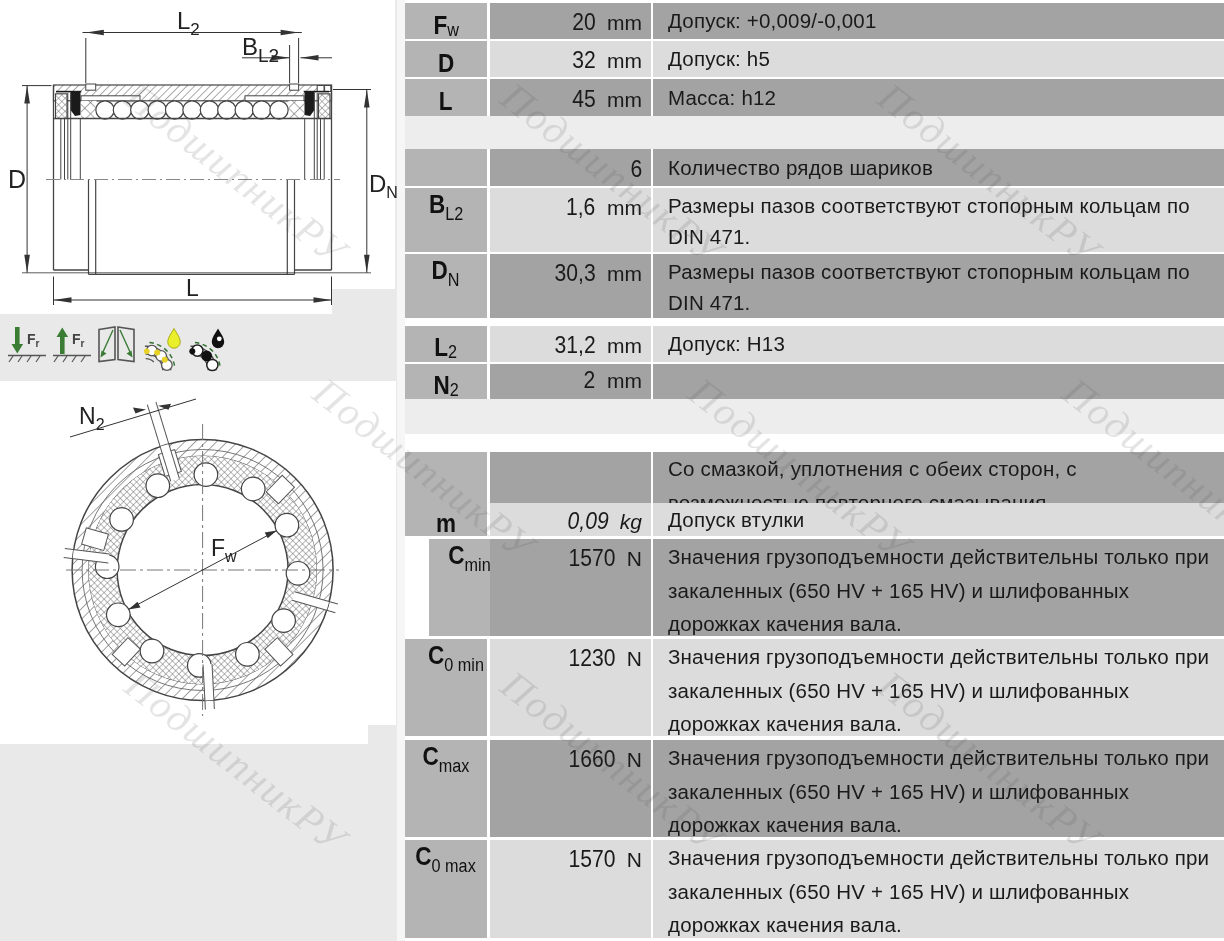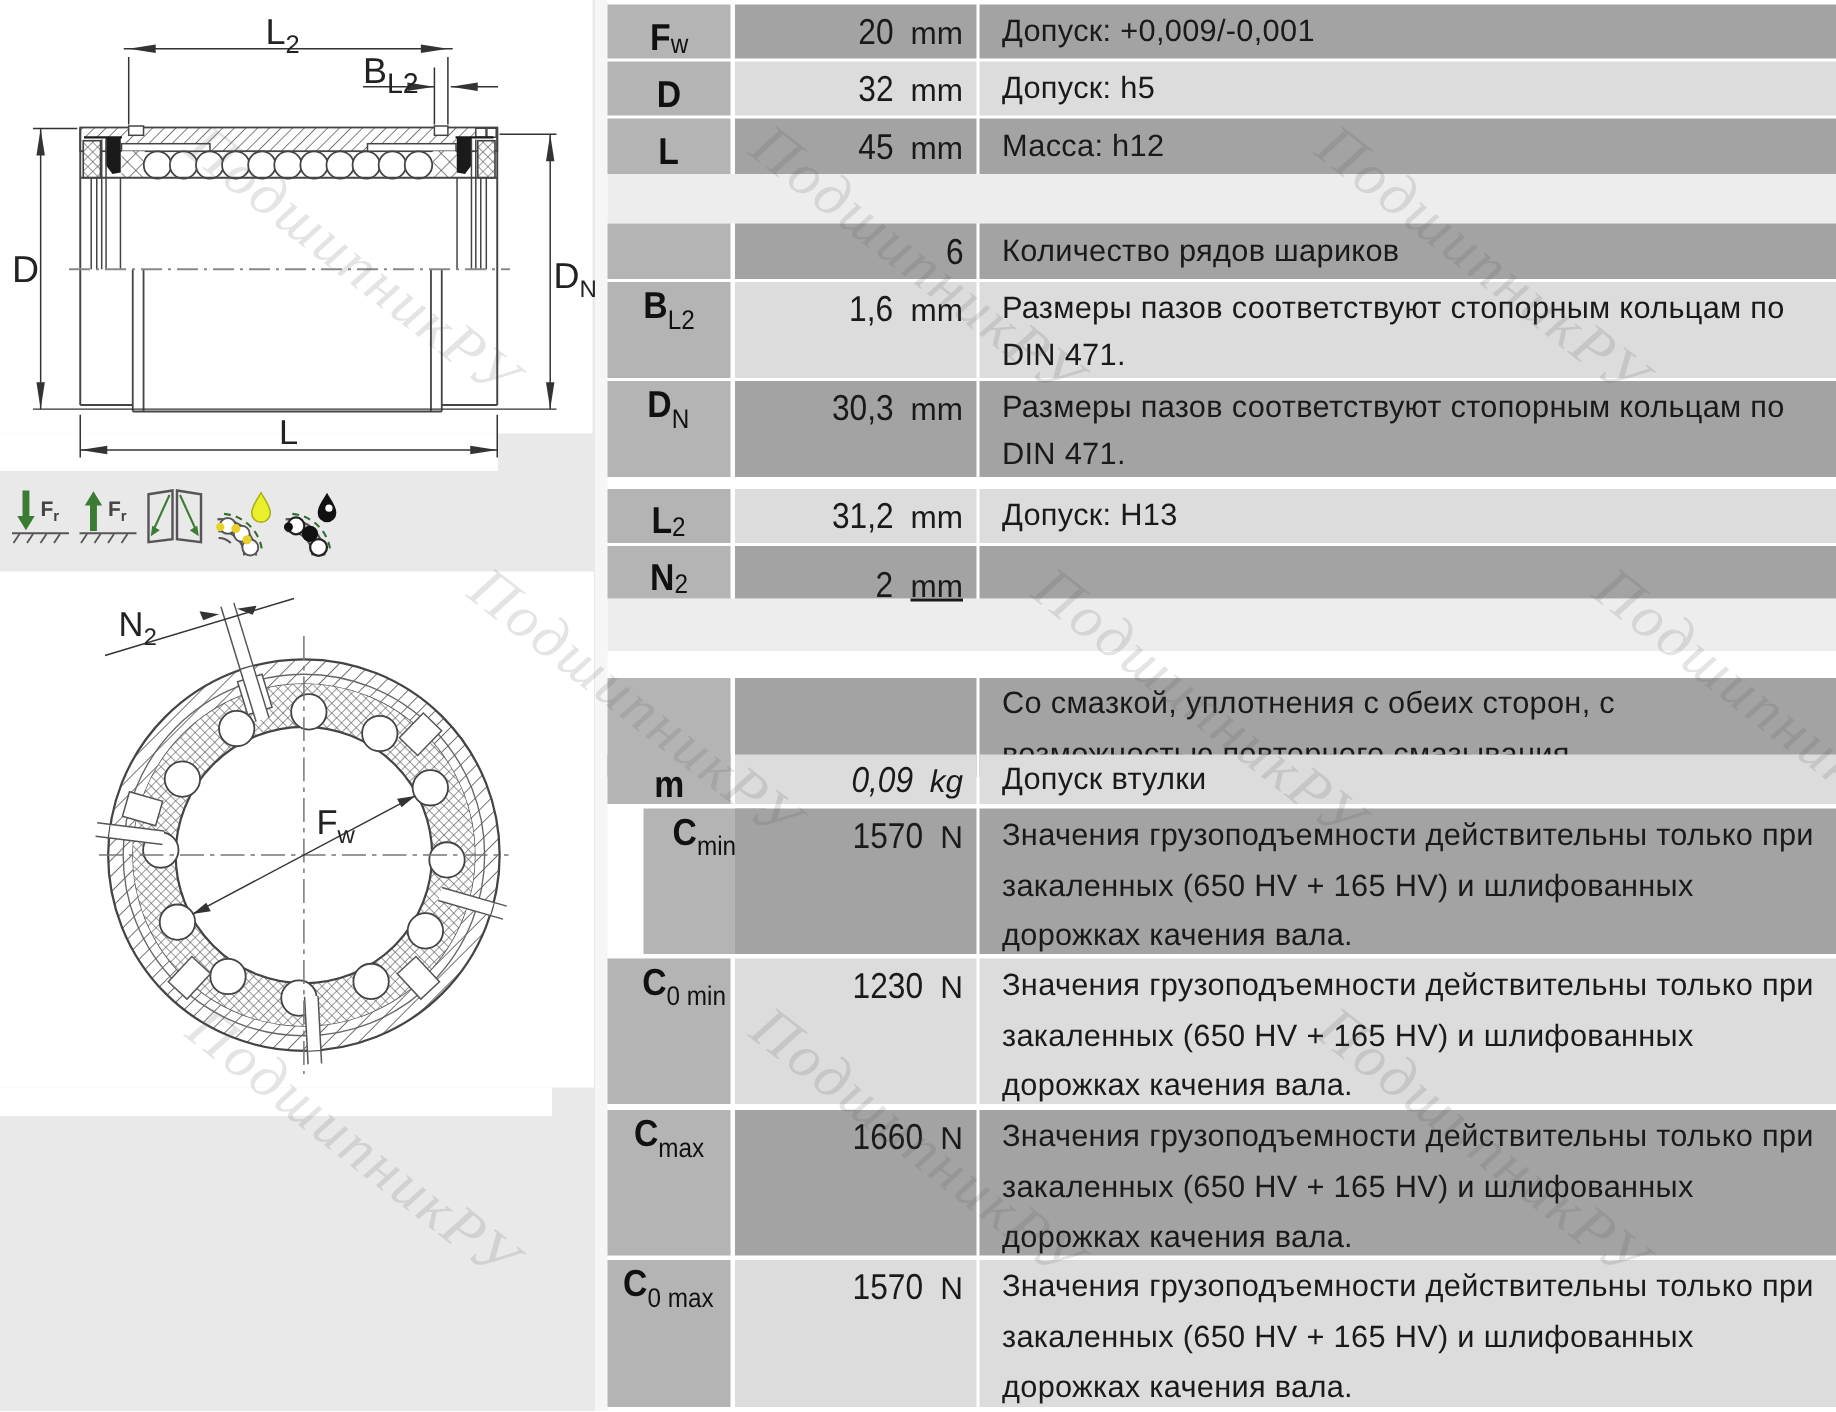--- a/index.html
+++ b/index.html
@@ -403,21 +403,21 @@
     </div>
 
     <div class="row g" style="top:326px;height:35.5px;">
       <div class="lab" style="height:35.5px;line-height:35.5px;"><span>L<sub>2</sub></span></div>
       <div class="val" style="height:35.5px;line-height:35.5px;"><span><span class="num">31,2</span><span class="unit">mm</span></span></div>
       <div class="dsc" style="height:35.5px;line-height:35.5px;">Допуск: H13</div>
     </div>
 
     <div class="row w" style="top:363.5px;height:35.5px;">
       <div class="lab" style="height:35.5px;line-height:35.5px;"><span>N<sub>2</sub></span></div>
-      <div class="val" style="height:35.5px;line-height:51px;text-decoration:underline;"><span><span class="num">2</span><span class="unit">mm</span></span></div>
+      <div class="val" style="height:35.5px;line-height:30px;"><span><span class="num">2</span><span class="unit">mm</span></span></div>
       <div class="dsc" style="height:35.5px;line-height:35.5px;"></div>
     </div>
 
     <div class="row w" style="top:452px;height:66px;">
       <div class="lab" style="height:66px;"></div>
       <div class="val" style="height:66px;"></div>
       <div class="dsc" style="height:66px;line-height:33.5px;">Со смазкой, уплотнения с обеих сторон, с<br>возможностью повторного смазывания.</div>
     </div>
 
     <div class="row g" style="top:503px;height:33px;">

